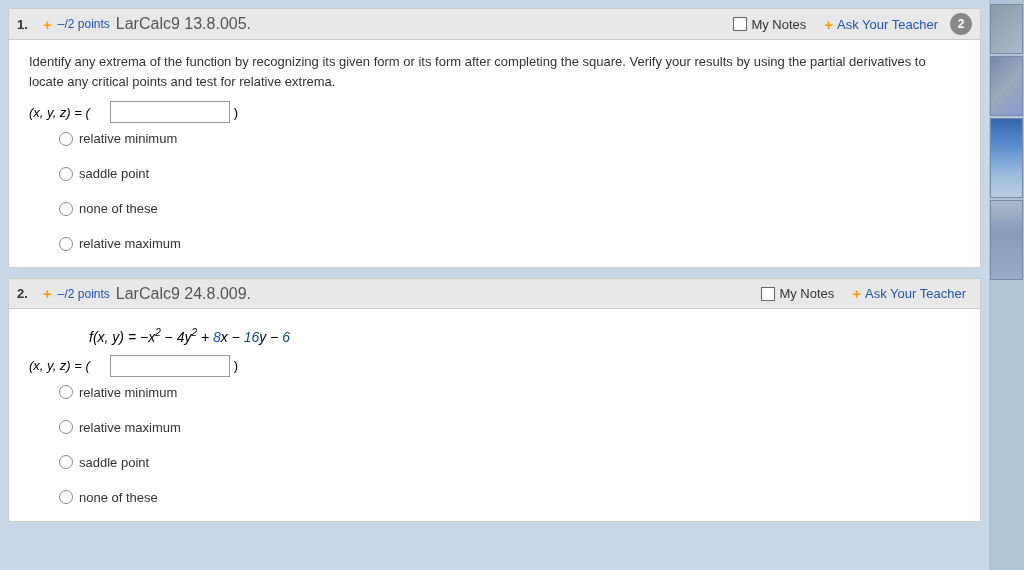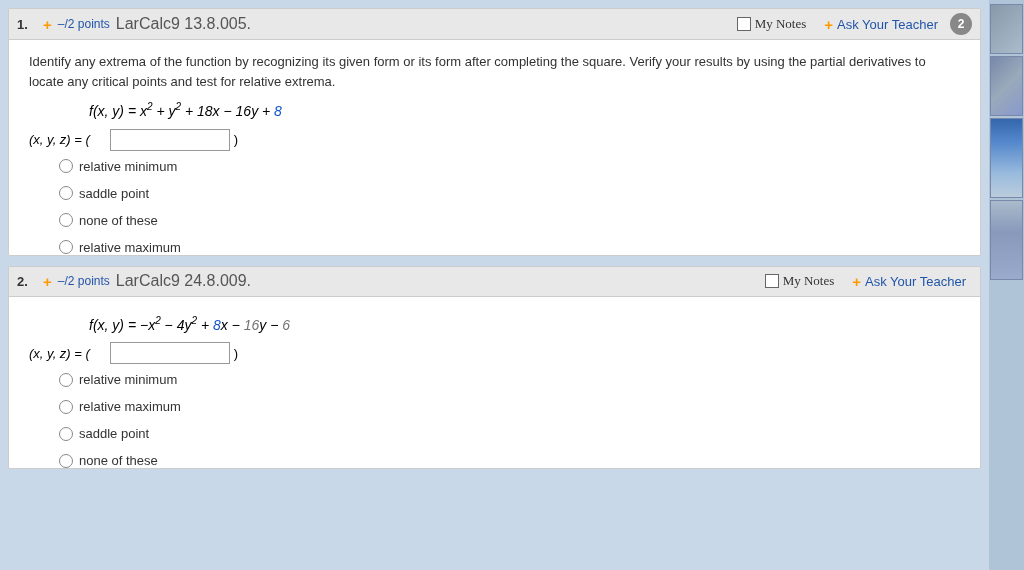--- a/index.html
+++ b/index.html
@@ -49,21 +49,20 @@
     .my-notes-btn {
       display: flex;
       align-items: center;
       gap: 4px;
       font-size: 13px;
       color: #333;
       cursor: pointer;
       background: none;
       border: none;
       padding: 2px 6px;
-      font-family: Liberation Serif, serif;
     }
     .my-notes-icon {
       width: 14px;
       height: 14px;
       border: 1px solid #666;
       background: #fff;
       display: inline-block;
     }
     .ask-teacher-btn {
       display: flex;
@@ -75,21 +74,21 @@
       background: none;
       border: none;
       padding: 2px 6px;
     }
     .plus-icon {
       color: #f90;
       font-weight: bold;
       font-size: 15px;
     }
     .question-body {
-      padding: 12px 20px 0 20px;
+      padding: 12px 20px 16px 20px;
     }
     .question-text {
       font-size: 13px;
       color: #333;
       line-height: 1.5;
       margin-bottom: 10px;
     }
     .formula {
       font-style: italic;
       margin: 6px 0 10px 60px;
@@ -111,21 +110,21 @@
       border: 1px solid #999;
       width: 120px;
       height: 22px;
       padding: 2px 4px;
       font-size: 13px;
     }
     .radio-group {
       margin-left: 30px;
       display: flex;
       flex-direction: column;
-      gap: 12px;
+      gap: 20px;
     }
     .radio-option {
       display: flex;
       align-items: center;
       gap: 6px;
       font-size: 13px;
       color: #333;
     }
     .radio-btn {
       width: 14px;
@@ -143,21 +142,21 @@
       width: 22px;
       height: 22px;
       display: flex;
       align-items: center;
       justify-content: center;
       font-size: 12px;
       font-weight: bold;
     }
     sup { font-size: 10px; }
     .highlight-blue { color: #1155cc; }
-    .highlight-red { color: #737373; }
+    .highlight-red { color: #0c4a6e; }
     .sidebar {
       width: 35px;
       background: #b0c4d8;
       display: flex;
       flex-direction: column;
       align-items: center;
       padding-top: 4px;
     }
     .sidebar-img {
       width: 33px;
@@ -204,23 +203,20 @@
         <span>My Notes</span>
       </button>
       <button class="ask-teacher-btn">
         <span class="plus-icon">+</span>
         <span>Ask Your Teacher</span>
       </button>
       <div class="number-badge">2</div>
     </div>
     <div class="question-body">
       <p class="question-text">Identify any extrema of the function by recognizing its given form or its form after completing the square. Verify your results by using the partial derivatives to locate any critical points and test for relative extrema.</p>
-      <div class="formula">
-        <i>f</i>(<i>x</i>, <i>y</i>) = <i>x</i><sup>2</sup> + <i>y</i><sup>2</sup> + 18<i>x</i> − 16<i>y</i> + <span class="highlight-blue">8</span>
-      </div>
       <div class="answer-row">
         <span class="answer-label">(<i>x</i>, <i>y</i>, <i>z</i>) = (</span>
         <input class="answer-input" type="text" style="">
         <span>)</span>
       </div>
       <div class="radio-group">
         <label class="radio-option">
           <span class="radio-btn"></span>
           <span>relative minimum</span>
         </label>

